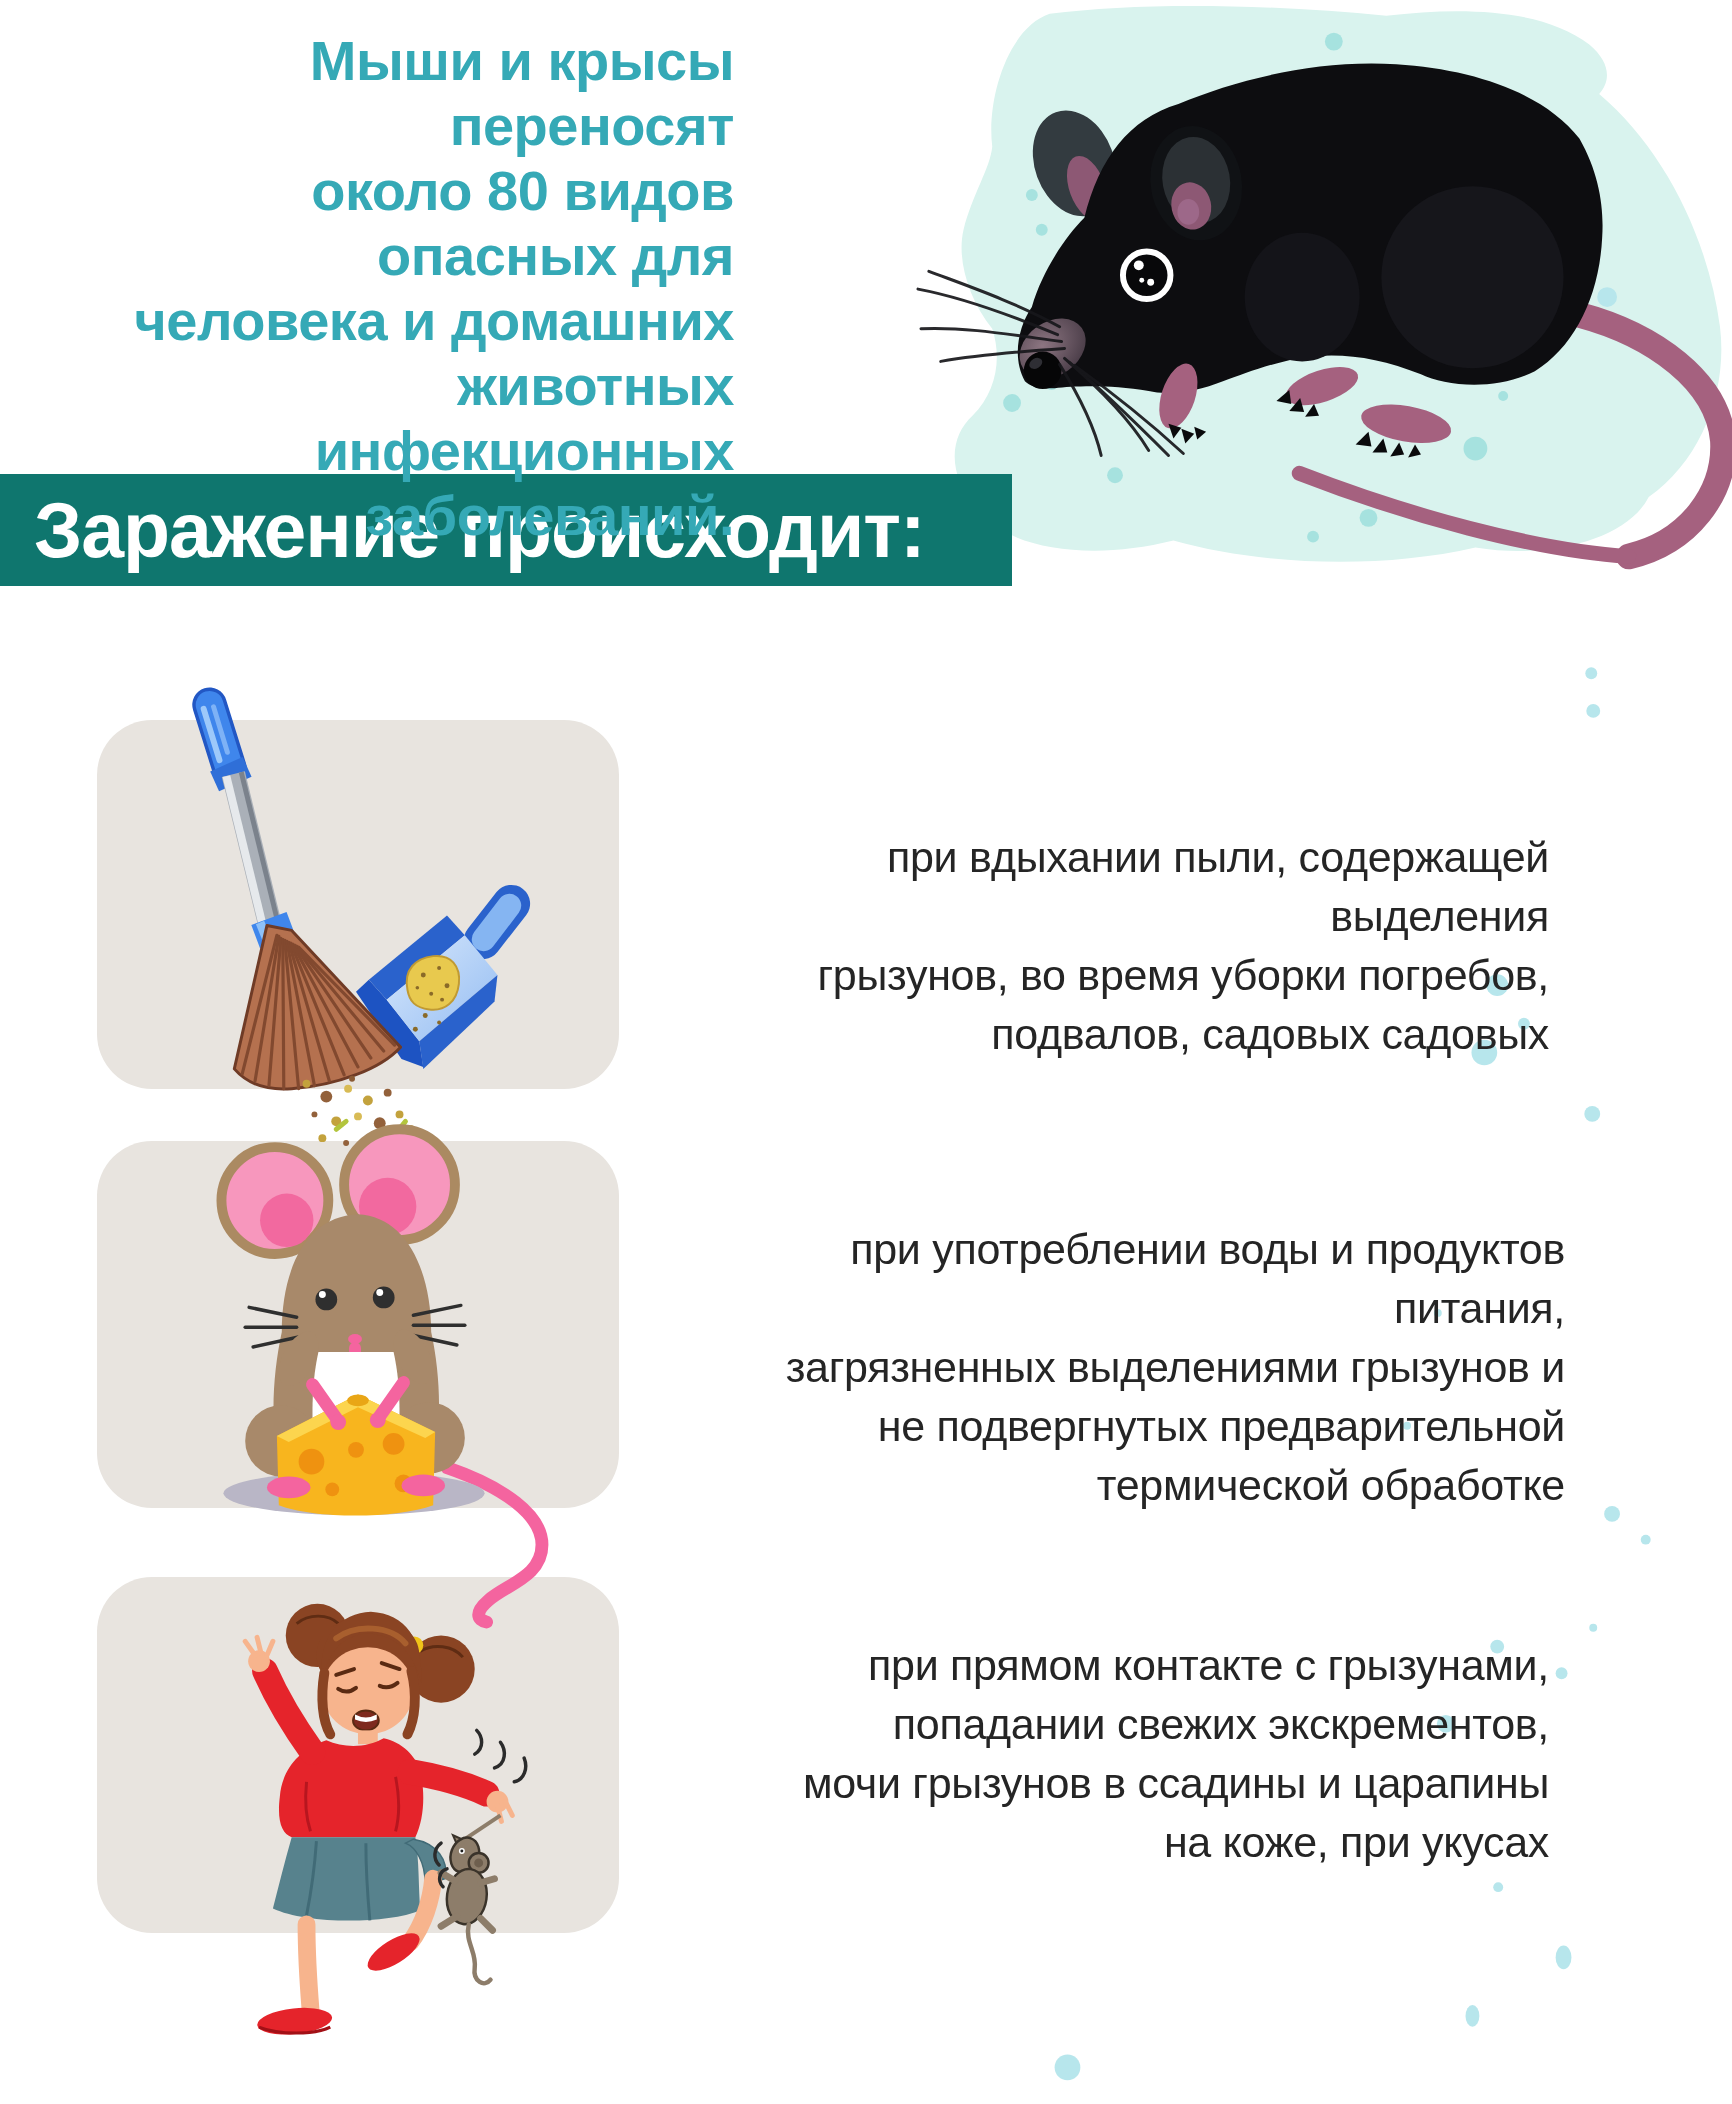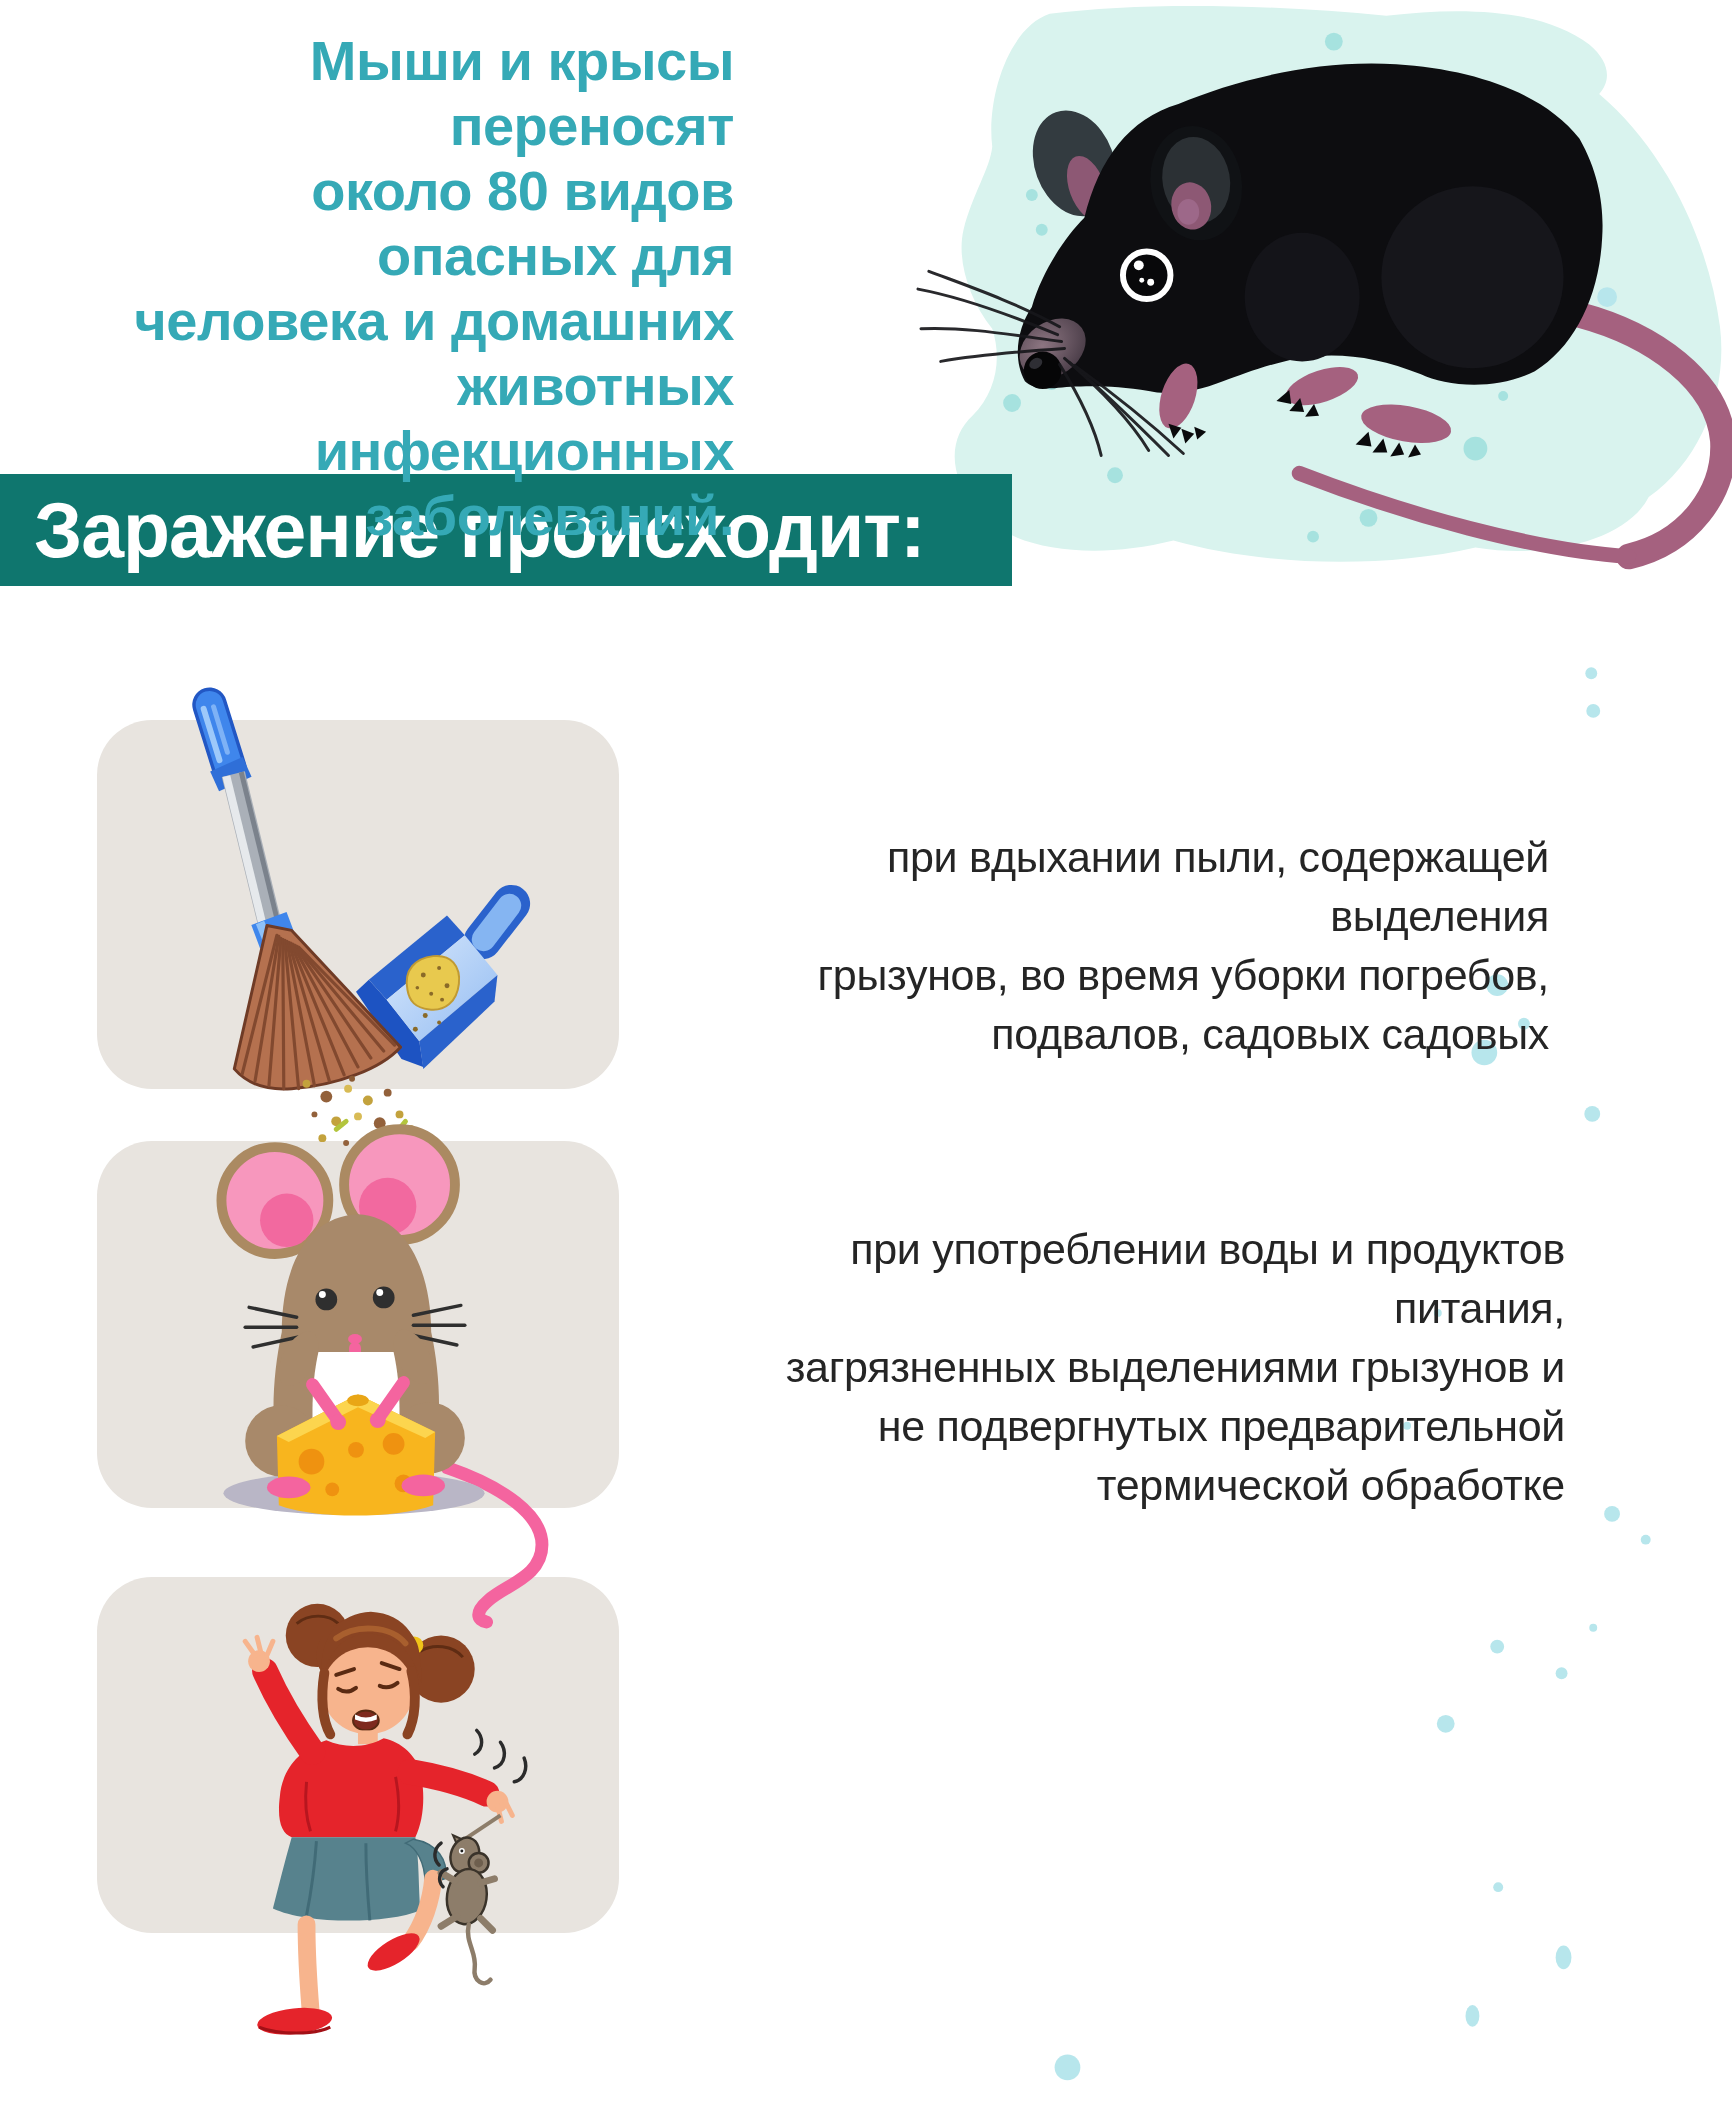--- a/index.html
+++ b/index.html
@@ -405,15 +405,19 @@
     </g>
   </svg>
 
   <div class="abs para para1">при вдыхании пыли, содержащей выделения
 грызунов, во время уборки погребов,
 подвалов, садовых садовых</div>
   <div class="abs para para2">при употреблении воды и продуктов питания,
 загрязненных выделениями грызунов и
 не подвергнутых предварительной
 термической обработке</div>
+  <div class="abs para para3">при прямом контакте с грызунами,
+попадании свежих экскрементов,
+мочи грызунов в ссадины и царапины
+на коже, при укусах</div>
 
 </div>
 
 
 </body></html>

